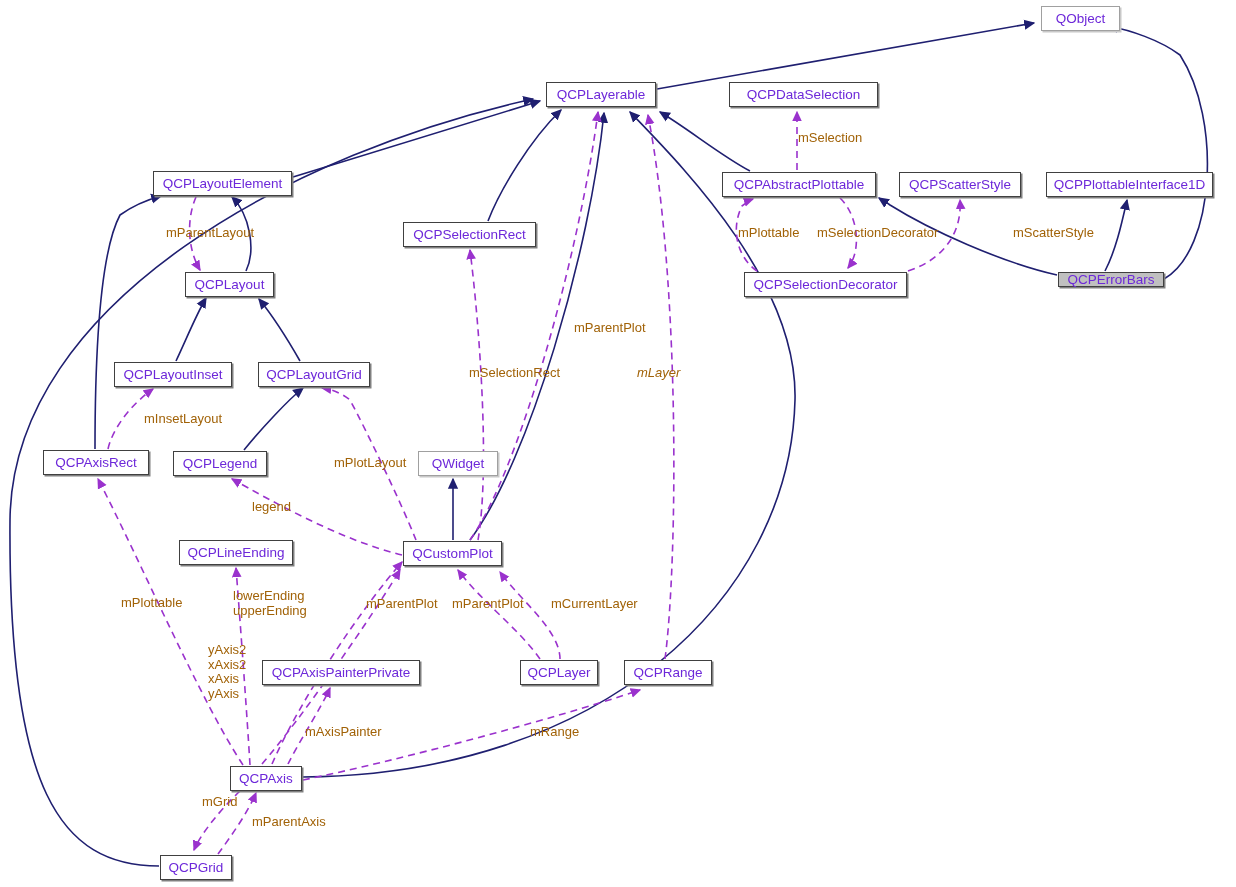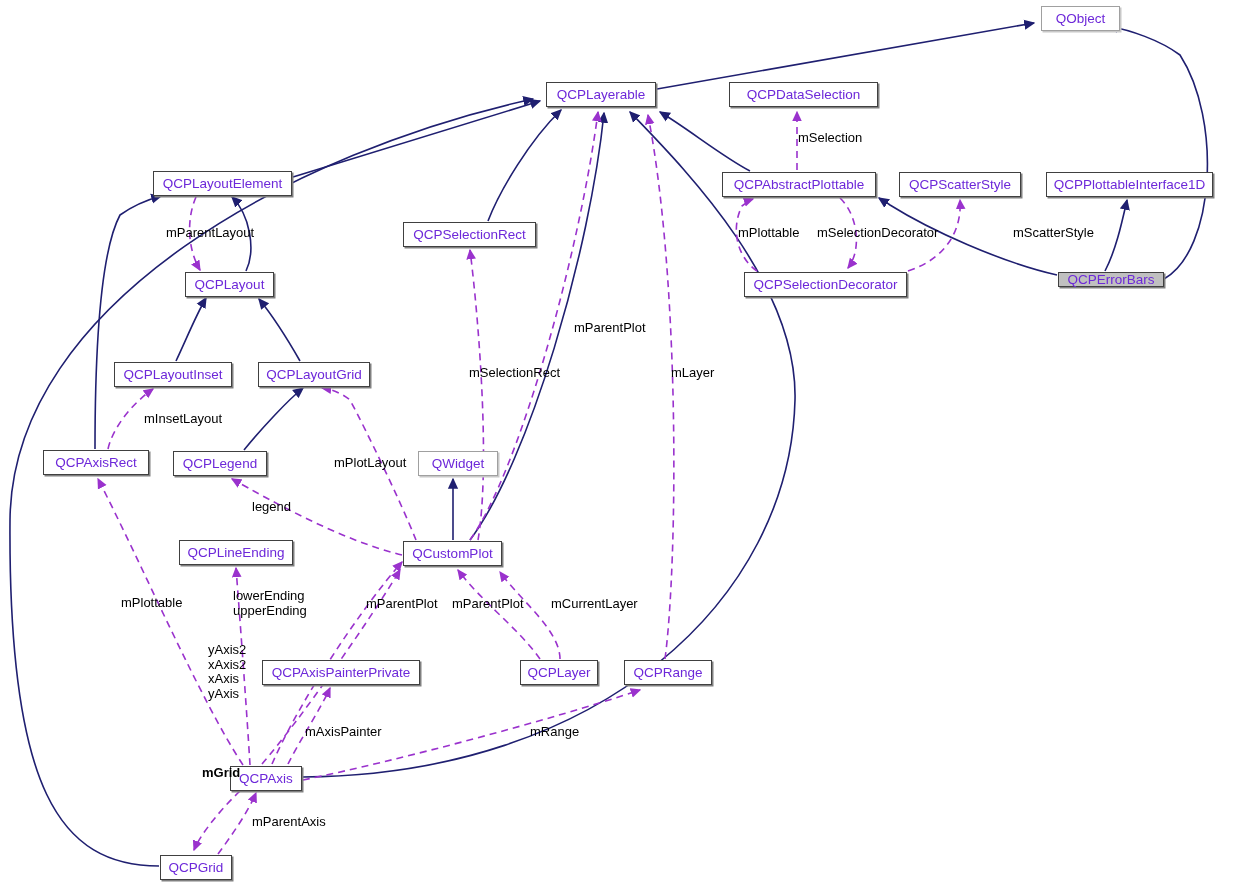--- a/index.html
+++ b/index.html
@@ -48,21 +48,21 @@
     box-shadow: 1.5px 1.5px 0 0 #c8c8c8;
   }
   .node.highlight {
     background: #c0c0c0;
     border: 1px solid #404040;
   }
   .edge-label {
     position: absolute;
     font-size: 13px;
     line-height: 1.12;
-    color: #000000;
+    color: #a16207;
     white-space: pre;
     background: transparent;
   }
 </style>
 </head>
 <body>
 
 <div id="diagram-root">
 
   <svg id="edge-layer" viewBox="0 0 1236 887" width="1236" height="887" xmlns="http://www.w3.org/2000/svg">
@@ -143,33 +143,33 @@
     <div class="node" style="left:624px; top:660px; width:88px; height:25px;">QCPRange</div>
     <div class="node" style="left:230px; top:766px; width:72px; height:25px;">QCPAxis</div>
     <div class="node" style="left:160px; top:855px; width:72px; height:25px;">QCPGrid</div>
 
     <div class="edge-label" style="left:798px; top:131px;">mSelection</div>
     <div class="edge-label" style="left:738px; top:226px;">mPlottable</div>
     <div class="edge-label" style="left:817px; top:226px;">mSelectionDecorator</div>
     <div class="edge-label" style="left:965px; top:226px;margin-left:48px;">mScatterStyle</div>
     <div class="edge-label" style="left:166px; top:226px;">mParentLayout</div>
     <div class="edge-label" style="left:574px; top:321px;">mParentPlot</div>
-    <div class="edge-label" style="left:671px; top:366px;">mLayer</div>
+    <div class="edge-label" style="left:637px; top:366px;font-style:italic;">mLayer</div>
     <div class="edge-label" style="left:469px; top:366px;">mSelectionRect</div>
     <div class="edge-label" style="left:144px; top:412px;">mInsetLayout</div>
     <div class="edge-label" style="left:334px; top:456px;">mPlotLayout</div>
     <div class="edge-label" style="left:252px; top:500px;">legend</div>
     <div class="edge-label" style="left:121px; top:596px;">mPlottable</div>
     <div class="edge-label" style="left:233px; top:589px;">lowerEnding
 upperEnding</div>
     <div class="edge-label" style="left:366px; top:597px;">mParentPlot</div>
     <div class="edge-label" style="left:452px; top:597px;">mParentPlot</div>
     <div class="edge-label" style="left:551px; top:597px;">mCurrentLayer</div>
     <div class="edge-label" style="left:208px; top:643px;">yAxis2
 xAxis2
 xAxis
 yAxis</div>
     <div class="edge-label" style="left:305px; top:725px;">mAxisPainter</div>
     <div class="edge-label" style="left:530px; top:725px;">mRange</div>
-    <div class="edge-label" style="left:202px; top:766px;font-weight:bold;">mGrid</div>
+    <div class="edge-label" style="left:202px; top:795px;">mGrid</div>
     <div class="edge-label" style="left:252px; top:815px;">mParentAxis</div>
   </div>
 </div>
 
 </body></html>

